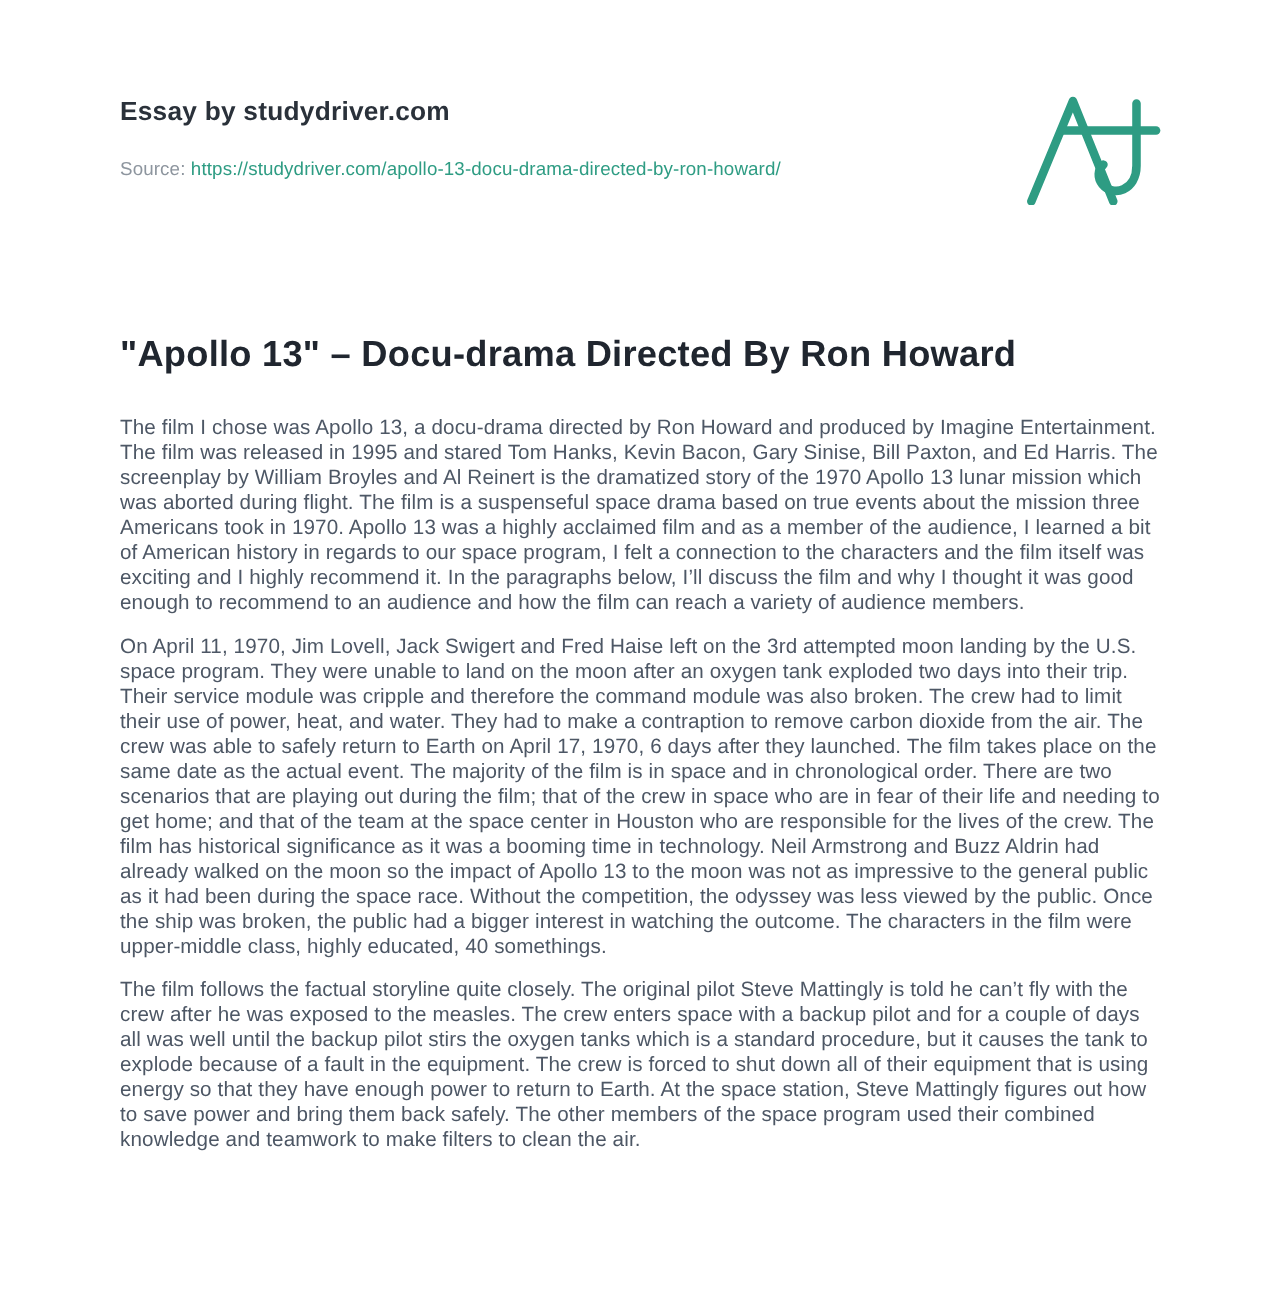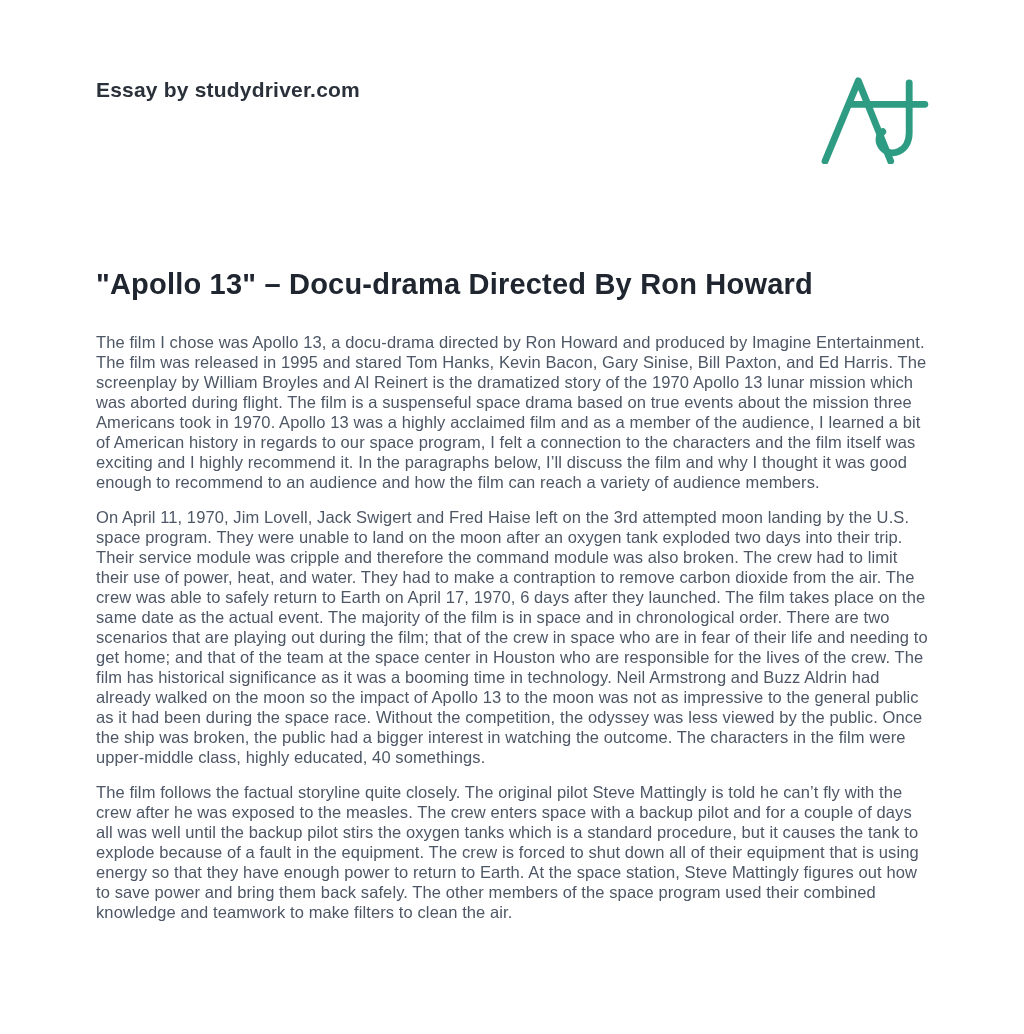--- a/index.html
+++ b/index.html
@@ -65,20 +65,24 @@
   }
 </style>
 </head>
 <body>
 
 <div class="page">
 
   <div class="header">
     <div class="header-text">
       <div class="byline">Essay by studydriver.com</div>
+      <div class="source-line">
+        <span>Source:</span>
+        <a href="#">https://studydriver.com/apollo-13-docu-drama-directed-by-ron-howard/</a>
+      </div>
     </div>
 
     <div class="logo-box">
       <svg viewBox="0 0 112 92" fill="none" xmlns="http://www.w3.org/2000/svg">
         <path d="M 7 89 L 41 7 L 74 89" stroke="#2e9c83" stroke-width="7" stroke-linecap="round" stroke-linejoin="round"></path>
         <path d="M 33 31 L 109 31" stroke="#2e9c83" stroke-width="7" stroke-linecap="round"></path>
         <path d="M 93 9 L 93 60 C 93 80 74 86 65 75 C 61 70 61 63 66 59" stroke="#2e9c83" stroke-width="7" stroke-linecap="round"></path>
       </svg>
     </div>
   </div>

